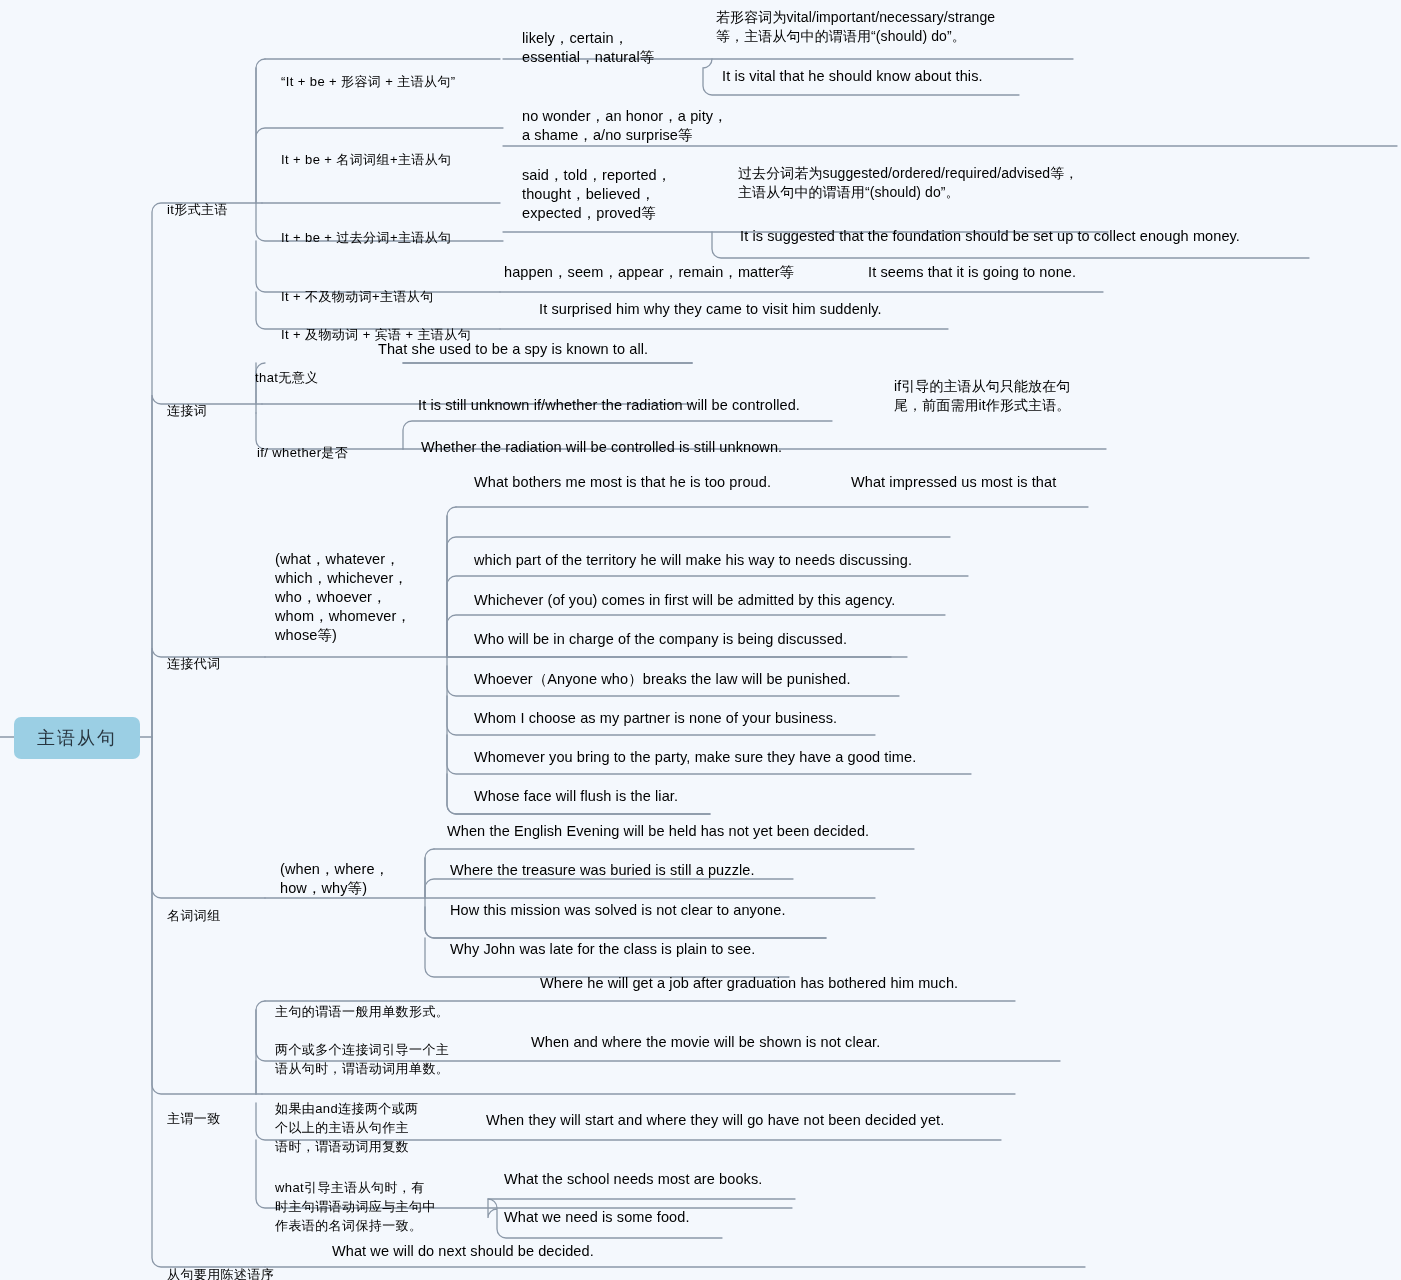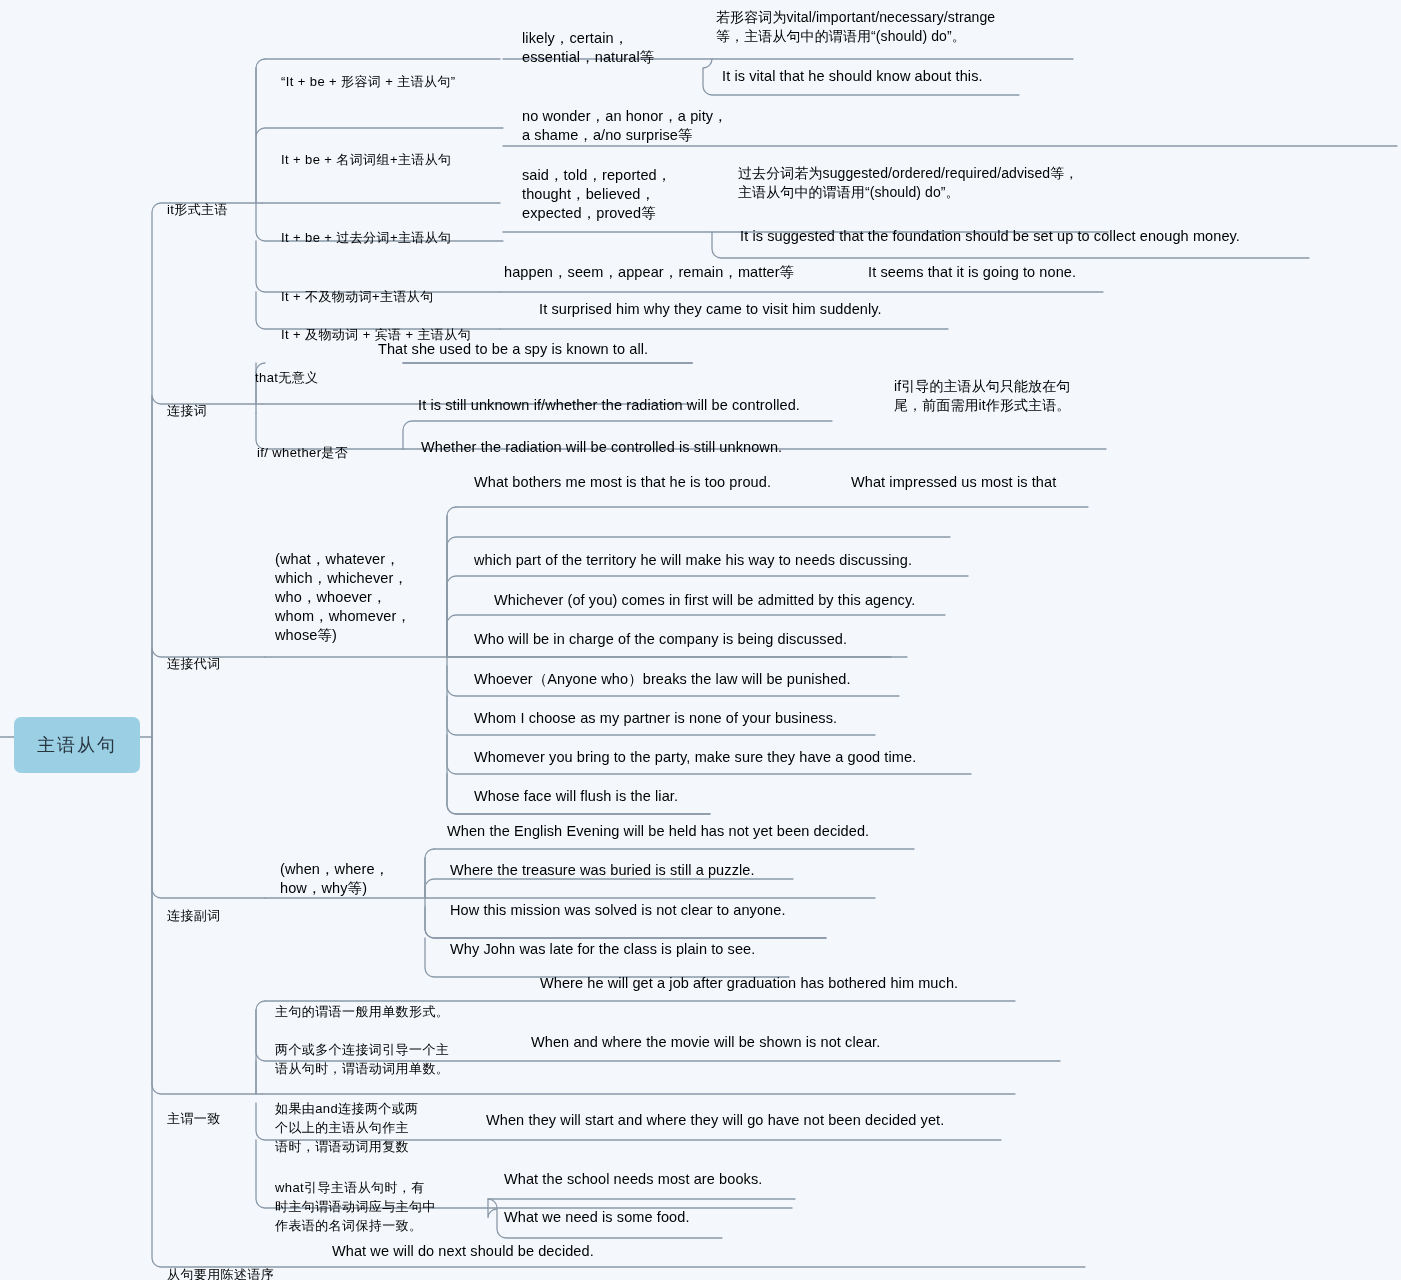--- a/index.html
+++ b/index.html
@@ -118,31 +118,31 @@
       <path d="M256 1094 V1061 a9 9 0 0 1 0 0"></path>
       <path d="M256 1103 V1131 a9 9 0 0 0 9 9 H1001"></path>
       <path d="M256 1140 V1199 a9 9 0 0 0 9 9 H792"></path>
       <path d="M488 1199 H795"></path>
       <path d="M488 1199 V1218 a9 9 0 0 1 9 -9 M488 1199 a9 9 0 0 1 9 9 V1229 a9 9 0 0 0 9 9 H722"></path>
 
       <path d="M265 1267 H1085"></path>
     </g>
   </svg>
 
-  <div class="root" style="left:14px; top:717px; width:126px; height:56px;">
+  <div class="root" style="left:14px; top:717px; width:126px; height:42px;">
     <span>主语从句</span>
   </div>
 
   <div class="node cn" style="left:167px; top:172px;">it形式主语</div>
 
   <div class="node cn" style="left:167px; top:373px;">连接词</div>
 
   <div class="node cn" style="left:167px; top:626px;">连接代词</div>
 
-  <div class="node cn" style="left:167px; top:878px;">连接副词</div>
+  <div class="node cn" style="left:167px; top:878px;">名词词组</div>
 
   <div class="node cn" style="left:167px; top:1081px;">主谓一致</div>
 
   <div class="node cn" style="left:167px; top:1237px;">从句要用陈述语序</div>
 
   <div class="node cn" style="left:281px; top:44px;">“It + be + 形容词 + 主语从句”</div>
   <div class="node" style="left:522px; top:29px;">likely，certain，
 essential，natural等</div>
   <div class="node sm" style="left:716px; top:8px;">若形容词为vital/important/necessary/strange
 等，主语从句中的谓语用“(should) do”。</div>
@@ -178,21 +178,21 @@
 
   <div class="node" style="left:275px; top:550px;">(what，whatever，
 which，whichever，
 who，whoever，
 whom，whomever，
 whose等)</div>
 
   <div class="node" style="left:474px; top:473px;">What bothers me most is that he is too proud.</div>
   <div class="node" style="left:851px; top:473px;">What impressed us most is that</div>
   <div class="node" style="left:474px; top:551px;">which part of the territory he will make his way to needs discussing.</div>
-  <div class="node" style="left:474px; top:591px;margin-left:20px;">Whichever (of you) comes in first will be admitted by this agency.</div>
+  <div class="node" style="left:474px; top:591px;">Whichever (of you) comes in first will be admitted by this agency.</div>
   <div class="node" style="left:474px; top:630px;">Who will be in charge of the company is being discussed.</div>
   <div class="node" style="left:474px; top:670px;">Whoever（Anyone who）breaks the law will be punished.</div>
   <div class="node" style="left:474px; top:709px;">Whom I choose as my partner is none of your business.</div>
   <div class="node" style="left:474px; top:748px;">Whomever you bring to the party, make sure they have a good time.</div>
   <div class="node" style="left:474px; top:787px;">Whose face will flush is the liar.</div>
 
   <div class="node" style="left:280px; top:860px;">(when，where，
 how，why等)</div>
 
   <div class="node" style="left:447px; top:822px;">When the English Evening will be held has not yet been decided.</div>

